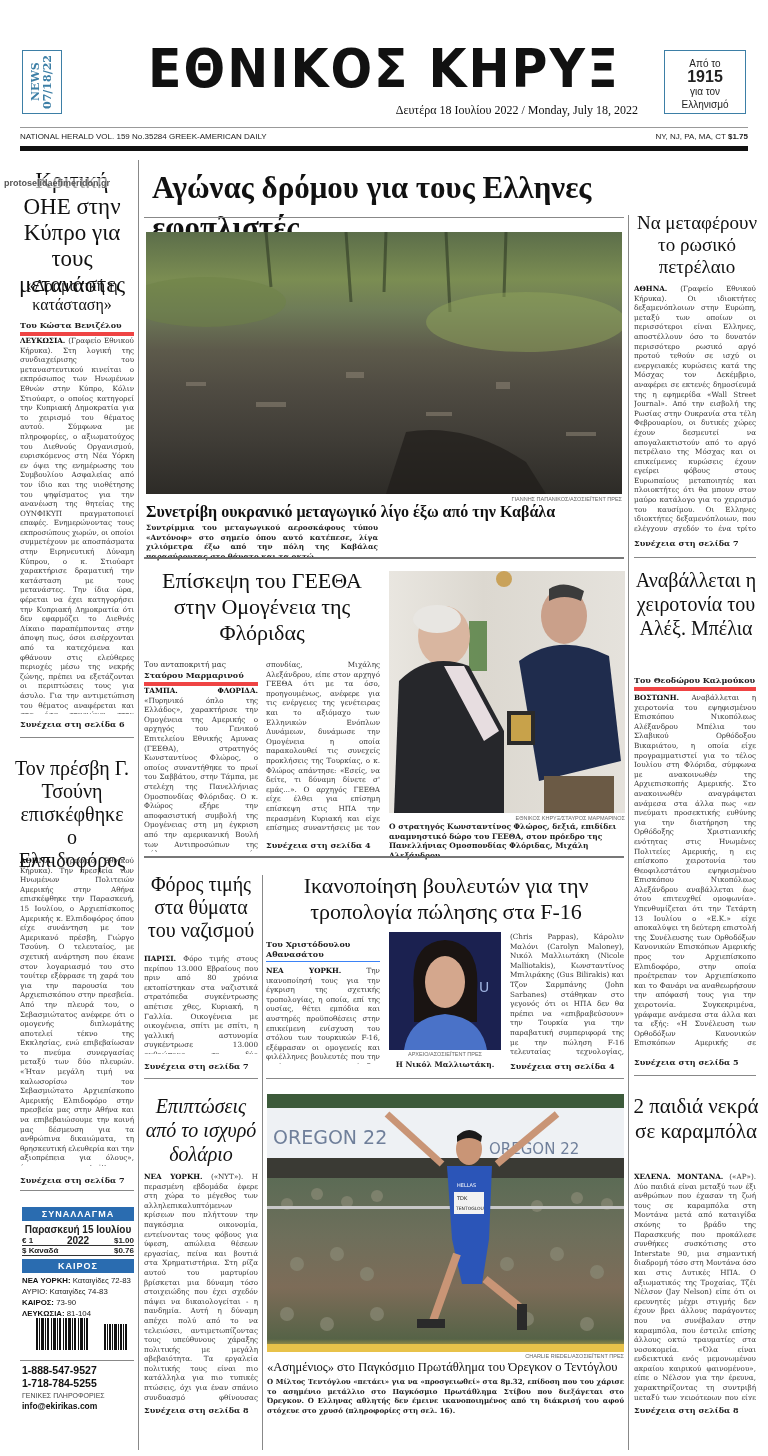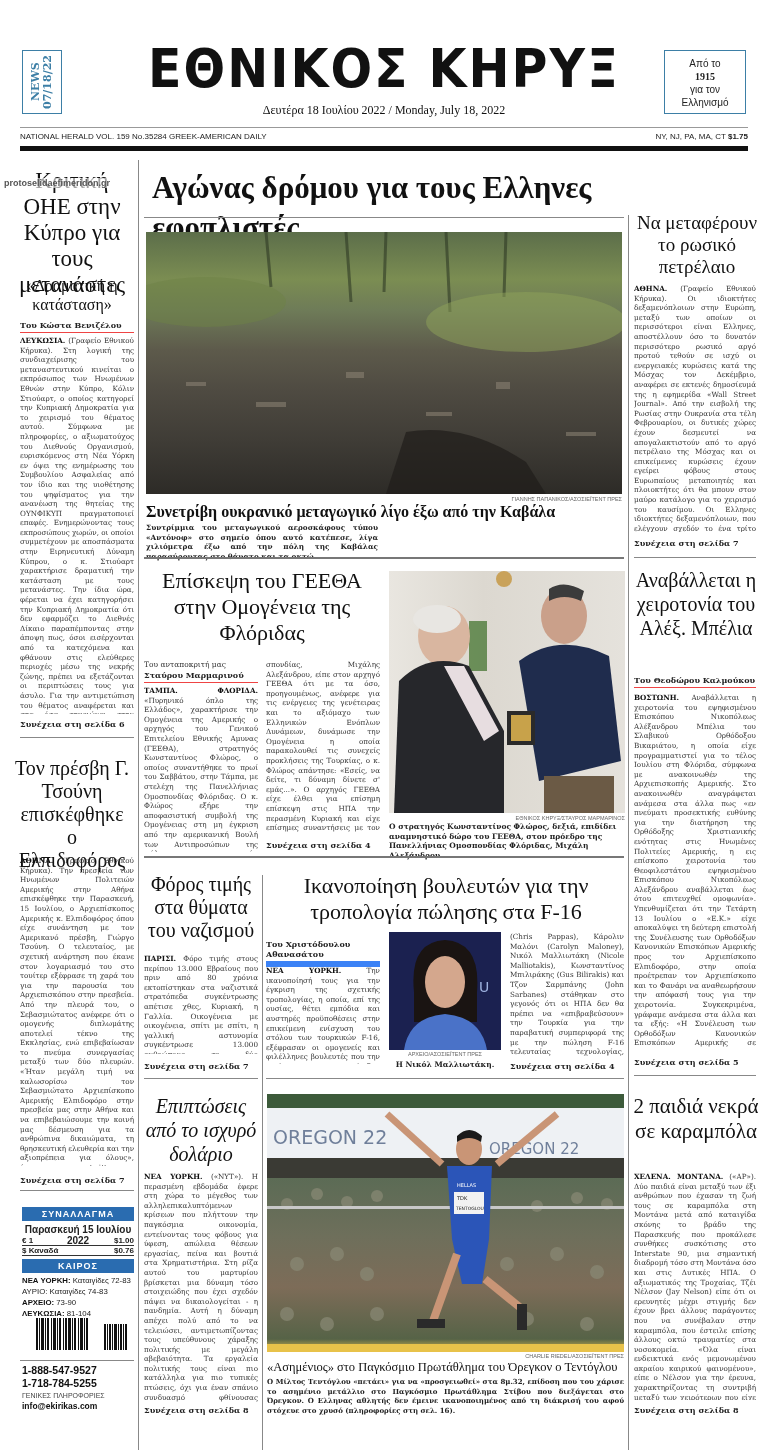--- a/index.html
+++ b/index.html
@@ -5,38 +5,38 @@
   * { box-sizing: border-box; margin: 0; padding: 0; }
   html, body { width: 768px; height: 1456px; background: #fff; overflow: hidden; }
   body { position: relative; font-family: "DejaVu Serif", serif; color: #111; }
   .abs { position: absolute; }
   .sans { font-family: "Liberation Sans", "DejaVu Sans", sans-serif; }
 
   
   .newsbox { left: 22px; top: 50px; width: 40px; height: 64px; border: 1.5px solid #3d7fa6; display:flex; align-items:center; justify-content:center; }
   .newsbox span { writing-mode: vertical-rl; transform: rotate(180deg); color:#3d7fa6; font-weight:bold; font-size: 11px; line-height: 12px; text-align:center; font-family:"DejaVu Serif", serif; }
   .title { left: 130px; top: 40px; width: 508px; text-align:center; font-family:"DejaVu Sans", sans-serif; font-weight:bold; font-size: 49px; letter-spacing: 2px; transform: scaleY(1.08); line-height: 60px; }
-  .dateline { left: 130px; top: 103px; width: 508px; text-align:center; font-size: 12px; font-family:"Liberation Serif", serif; }
+  .dateline { left: 130px; top: 103px; width: 508px; text-align:right; font-size: 12px; font-family:"Liberation Serif", serif; }
   .sincebox { left: 664px; top: 50px; width: 82px; height: 64px; border: 1.5px solid #3d7fa6; text-align:center; font-family:"Liberation Sans", sans-serif; font-size: 10px; line-height: 13px; padding-top: 6px; color:#222; }
-  .sincebox b { font-size: 10px; font-family:Liberation Serif, serif; }
+  .sincebox b { font-size: 16px; font-family:Liberation Sans, sans-serif; }
   .rule-thin { left: 20px; top: 127px; width: 728px; height: 1px; background:#999; }
   .infobar { left: 20px; top: 130px; width: 728px; height: 14px; font-family:"Liberation Sans", sans-serif; font-size: 8px; color:#222; }
   .infobar .l { position:absolute; left:0; top:2px; }
   .infobar .c { position:absolute; left: 0; width:100%; text-align:center; top:0; font-size:11px; font-weight:bold; color:#1b5c9e; }
   .infobar .r { position:absolute; right:0; top:2px; }
   .rule-thick { left: 20px; top: 146px; width: 728px; height: 5px; background:#111; }
 
   
   .vline { width: 1px; background:#888; }
 
   .hed { text-align:center; font-family:"Liberation Serif", serif; color:#111; }
   .body { font-family:"DejaVu Serif", serif; font-size: 7.2px; line-height: 9.6px; color:#333; text-align: justify; }
   .body b { color:#111; }
   .cont { font-family:"DejaVu Serif", serif; font-size: 8px; font-weight:bold; color:#222; }
-  .byline { font-family:"DejaVu Serif", serif; font-size: 8px; font-weight:bold; color:#222; border-bottom: 1px solid #ef4444; padding-bottom: 2px; }
+  .byline { font-family:"DejaVu Serif", serif; font-size: 8px; font-weight:bold; color:#222; border-bottom: 4px solid #ef4444; padding-bottom: 2px; }
   .hrule { height: 1px; background:#888; }
   .credit { font-family:"Liberation Sans", sans-serif; font-size: 5.5px; color:#666; text-align:right; }
   .caption { font-family:"DejaVu Serif", serif; font-size: 7.5px; line-height: 9.5px; font-weight:bold; color:#222; }
 
   .watermark { left: 4px; top: 178px; font-family:"Liberation Sans", sans-serif; font-size: 9px; font-weight:bold; color:#555; background: rgba(255,255,255,0.6); }
 
   
   .photo { overflow:hidden; }
   .photo-forest { background: linear-gradient(180deg, #5c6e4a 0%, #7b8d52 18%, #6e7b58 30%, #5d5a4b 45%, #4f4b42 60%, #3f3c36 80%, #2d2b27 100%); }
   .photo-meet { background: linear-gradient(90deg, #e9e6e0 0%, #dcd8d0 40%, #e5e2dc 100%); }
@@ -96,21 +96,21 @@
   <div style="display:flex; justify-content:space-between;">
       <span>$ Καναδά</span>
       <span>$0.76</span>
     </div>
 </div>
 
 <div class="abs bluebar" style="left:22px; top:1259px; width:112px;">ΚΑΙΡΟΣ</div>
 <div class="abs fx" style="left:22px; top:1275px; width:114px; line-height:11px; font-size:7.8px;">
   <div><b>ΝΕΑ ΥΟΡΚΗ:</b> <span>Καταιγίδες 72-83</span></div>
   <div><span>ΑΥΡΙΟ:</span> <span>Καταιγίδες 74-83</span></div>
-  <div><b>ΑΡΧΕΙΟ:</b> <span>73-90</span></div>
+  <div><b>ΚΑΙΡΟΣ:</b> <span>73-90</span></div>
   <div><b>ΛΕΥΚΩΣΙΑ:</b> <span>81-104</span></div>
 </div>
 
 <div class="abs" style="left:28px; top:1318px; width:104px; height:38px;">
   <svg width="104" height="38" viewBox="0 0 104 38">
     <g fill="#111">
       <rect x="8" y="0" width="2" height="32"></rect>
         <rect x="11" y="0" width="1" height="32"></rect>
         <rect x="13" y="0" width="3" height="32"></rect>
         <rect x="17" y="0" width="1" height="32"></rect>
@@ -222,21 +222,21 @@
 <div class="abs credit" style="left:389px; top:815px; width:236px;">ΕΘΝΙΚΟΣ ΚΗΡΥΞ/ΣΤΑΥΡΟΣ ΜΑΡΜΑΡΙΝΟΣ</div>
 <div class="abs caption" style="left:389px; top:822px; width:236px;">Ο στρατηγός Κωνσταντίνος Φλώρος, δεξιά, επιδίδει αναμνηστικό δώρο του ΓΕΕΘΑ, στον πρόεδρο της Πανελλήνιας Ομοσπονδίας Φλόριδας, Μιχάλη Αλεξάνδρου.</div>
 <div class="abs hrule" style="left:144px; top:856px; width:480px; height:2px; background:#777;"></div>
 
 <div class="abs hed" style="left:142px; top:873px; width:118px; font-size:20px; line-height:23px;">Φόρος τιμής στα θύματα του ναζισμού</div>
 <div class="abs body" style="left:144px; top:954px; width:114px; height:100px; overflow:hidden;"><b>ΠΑΡΙΣΙ.</b> <span>Φόρο τιμής στους περίπου 13.000 Εβραίους που πριν από 80 χρόνια εκτοπίστηκαν στα ναζιστικά στρατόπεδα συγκέντρωσης απέτισε χθες, Κυριακή, η Γαλλία. Οικογένεια με οικογένεια, σπίτι με σπίτι, η γαλλική αστυνομία συγκέντρωσε 13.000 ανθρώπους σε δύο τρομακτικές ημέρες τον Ιούλιο του 1942,</span></div>
 <div class="abs cont" style="left:144px; top:1061px;">Συνέχεια στη σελίδα 7</div>
 <div class="abs hrule" style="left:144px; top:1078px; width:114px;"></div>
 
 <div class="abs hed" style="left:268px; top:873px; width:356px; font-size:22px; line-height:26px;">Ικανοποίηση βουλευτών για την τροπολογία πώλησης στα F-16</div>
-<div class="abs byline" style="left:266px; top:939px; width:114px; border-bottom:6px solid #3b82f6;">Του Χριστόδουλου Αθανασάτου</div>
+<div class="abs byline" style="left:266px; top:939px; width:114px; border-bottom:1px solid #3b82f6;">Του Χριστόδουλου Αθανασάτου</div>
 <div class="abs body" style="left:266px; top:966px; width:114px; height:98px; overflow:hidden;"><b>ΝΕΑ ΥΟΡΚΗ.</b> <span>Την ικανοποίησή τους για την έγκριση της σχετικής τροπολογίας, η οποία, επί της ουσίας, θέτει εμπόδια και αυστηρές προϋποθέσεις στην επικείμενη ενίσχυση του στόλου των τουρκικών F-16, εξέφρασαν οι ομογενείς και φιλέλληνες βουλευτές που την εισήγαγαν και τη στήριξαν στην Ομοσπονδιακή Βουλή. Ειδικότερα, οι Κρις Πάππας</span></div>
 <div class="abs photo photo-nikol" style="left:389px; top:932px; width:112px; height:118px;">
   <svg width="112" height="118" viewBox="0 0 112 118">
     <rect width="112" height="118" fill="#1b2150"></rect>
     <path d="M25 60 Q20 10 56 8 Q92 10 88 60 L88 90 L25 90 Z" fill="#1a1412"></path>
     <ellipse cx="56" cy="50" rx="20" ry="26" fill="#d4a78d"></ellipse>
     <path d="M15 118 Q20 85 56 82 Q92 85 98 118 Z" fill="#4a72c8"></path>
     <text x="90" y="60" font-size="14" fill="#9fb3e0" font-family="DejaVu Sans, sans-serif">U</text>
   </svg>
 </div>

